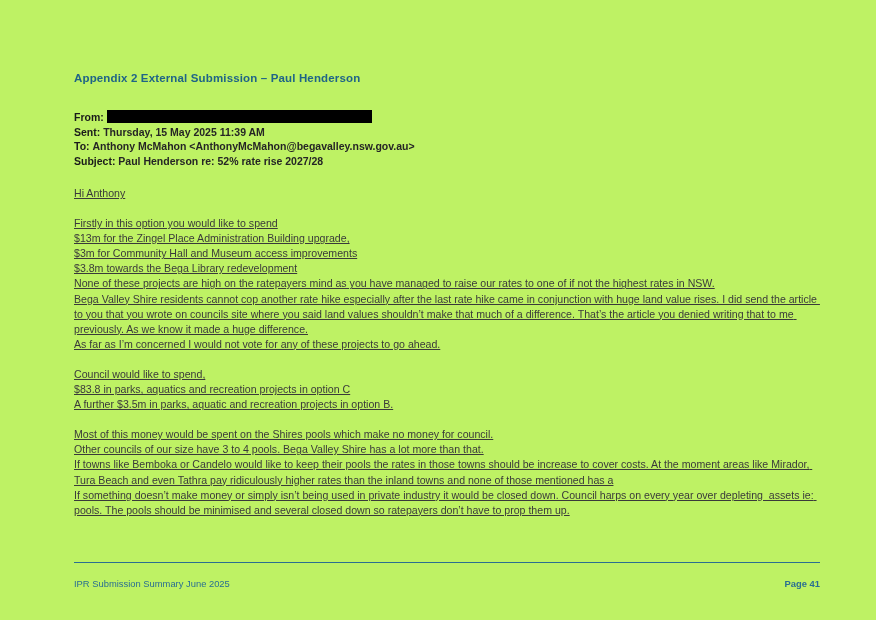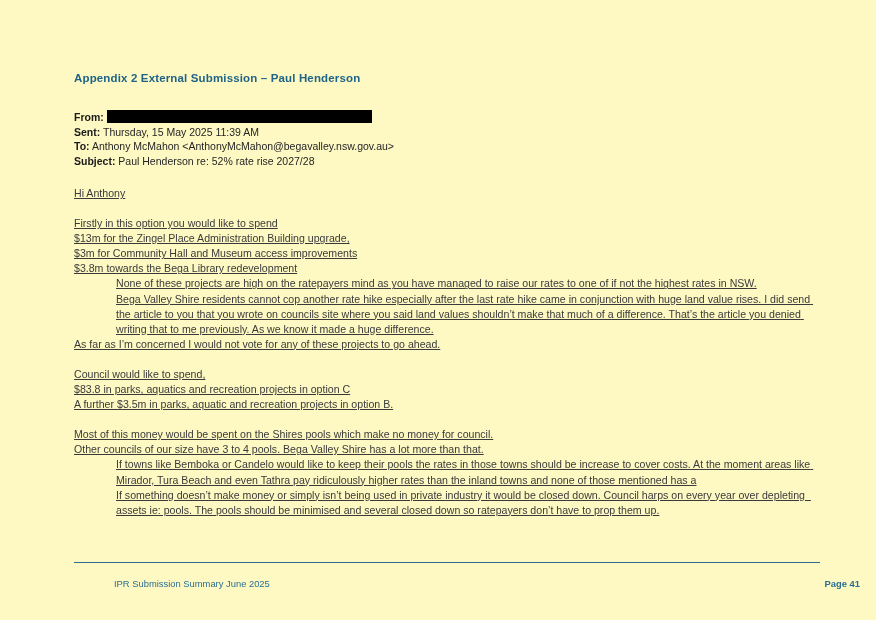--- a/index.html
+++ b/index.html
@@ -10,21 +10,21 @@
   body {
     width: 876px;
     height: 620px;
     position: relative;
     font-family: "Liberation Sans", sans-serif;
     -webkit-font-smoothing: antialiased;
   }
   .page {
     position: absolute;
     inset: 0;
-    background: #fef9c3;
+    background: #bef264;
   }
 
   
   .appendix-title {
     position: absolute;
     left: 74px;
     top: 72px;
     font-size: 11.5px;
     font-weight: bold;
     letter-spacing: 0.15px;
@@ -44,21 +44,21 @@
   }
   .email-row {
     white-space: nowrap;
     display: block;
   }
   .email-label {
     font-weight: bold;
     color: #1a1a1a;
   }
   .email-value {
-    font-weight: normal;
+    font-weight: bold;
     color: #252525;
     margin-top: 48px;
   }
   .redaction-bar {
     display: inline-block;
     vertical-align: -2px;
     width: 265px;
     height: 13px;
     background: #000000;
     margin-left: 3px;
@@ -82,21 +82,20 @@
     margin-top: 15px;
   }
   .line {
     display: block;
     white-space: pre-wrap;
   }
   .flow {
     display: block;
     white-space: pre-wrap;
     text-align: left;
-    margin-left: 42px;
   }
 
   
   .footer-rule {
     position: absolute;
     left: 74px;
     top: 562px;
     width: 746px;
     height: 1px;
     background: #2a6f91;
@@ -104,21 +103,20 @@
   .footer {
     position: absolute;
     left: 74px;
     top: 578px;
     width: 746px;
     display: flex;
     justify-content: space-between;
     align-items: baseline;
     font-size: 9.4px;
     color: #2a6f91;
-    margin-left: 40px;
   }
   .footer-left { white-space: nowrap; }
   .footer-right { white-space: nowrap; font-weight: bold; }
 </style>
 </head>
 <body>
 
 <div class="page">
 
   <div class="appendix-title">Appendix 2 External Submission – Paul Henderson</div>

